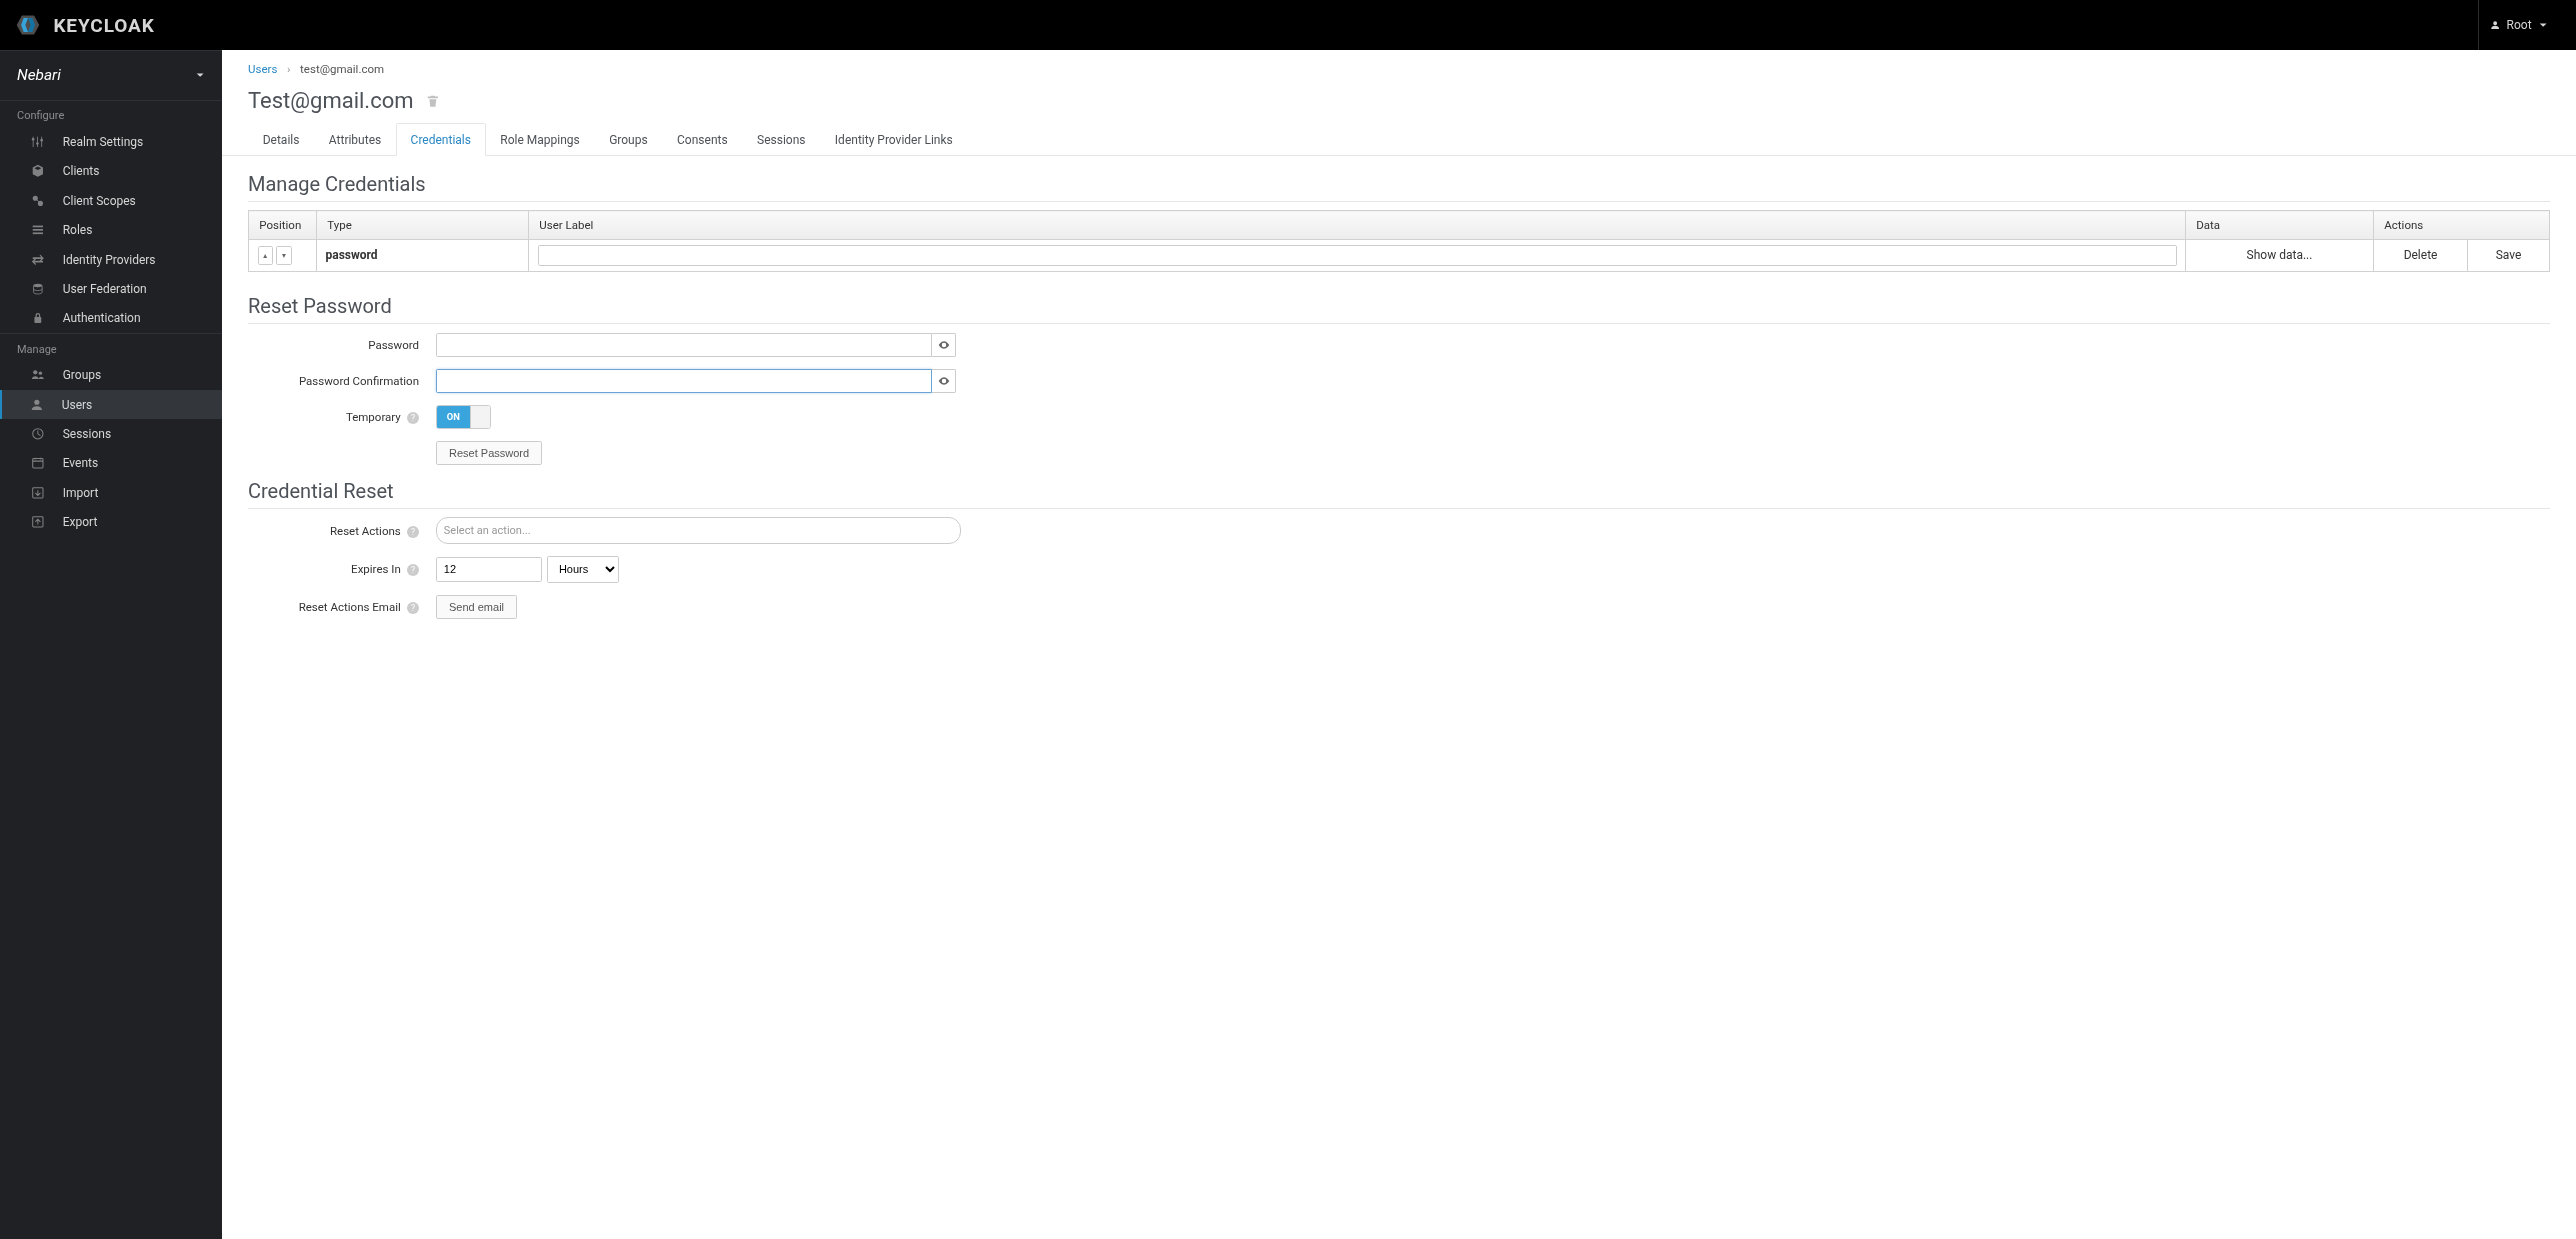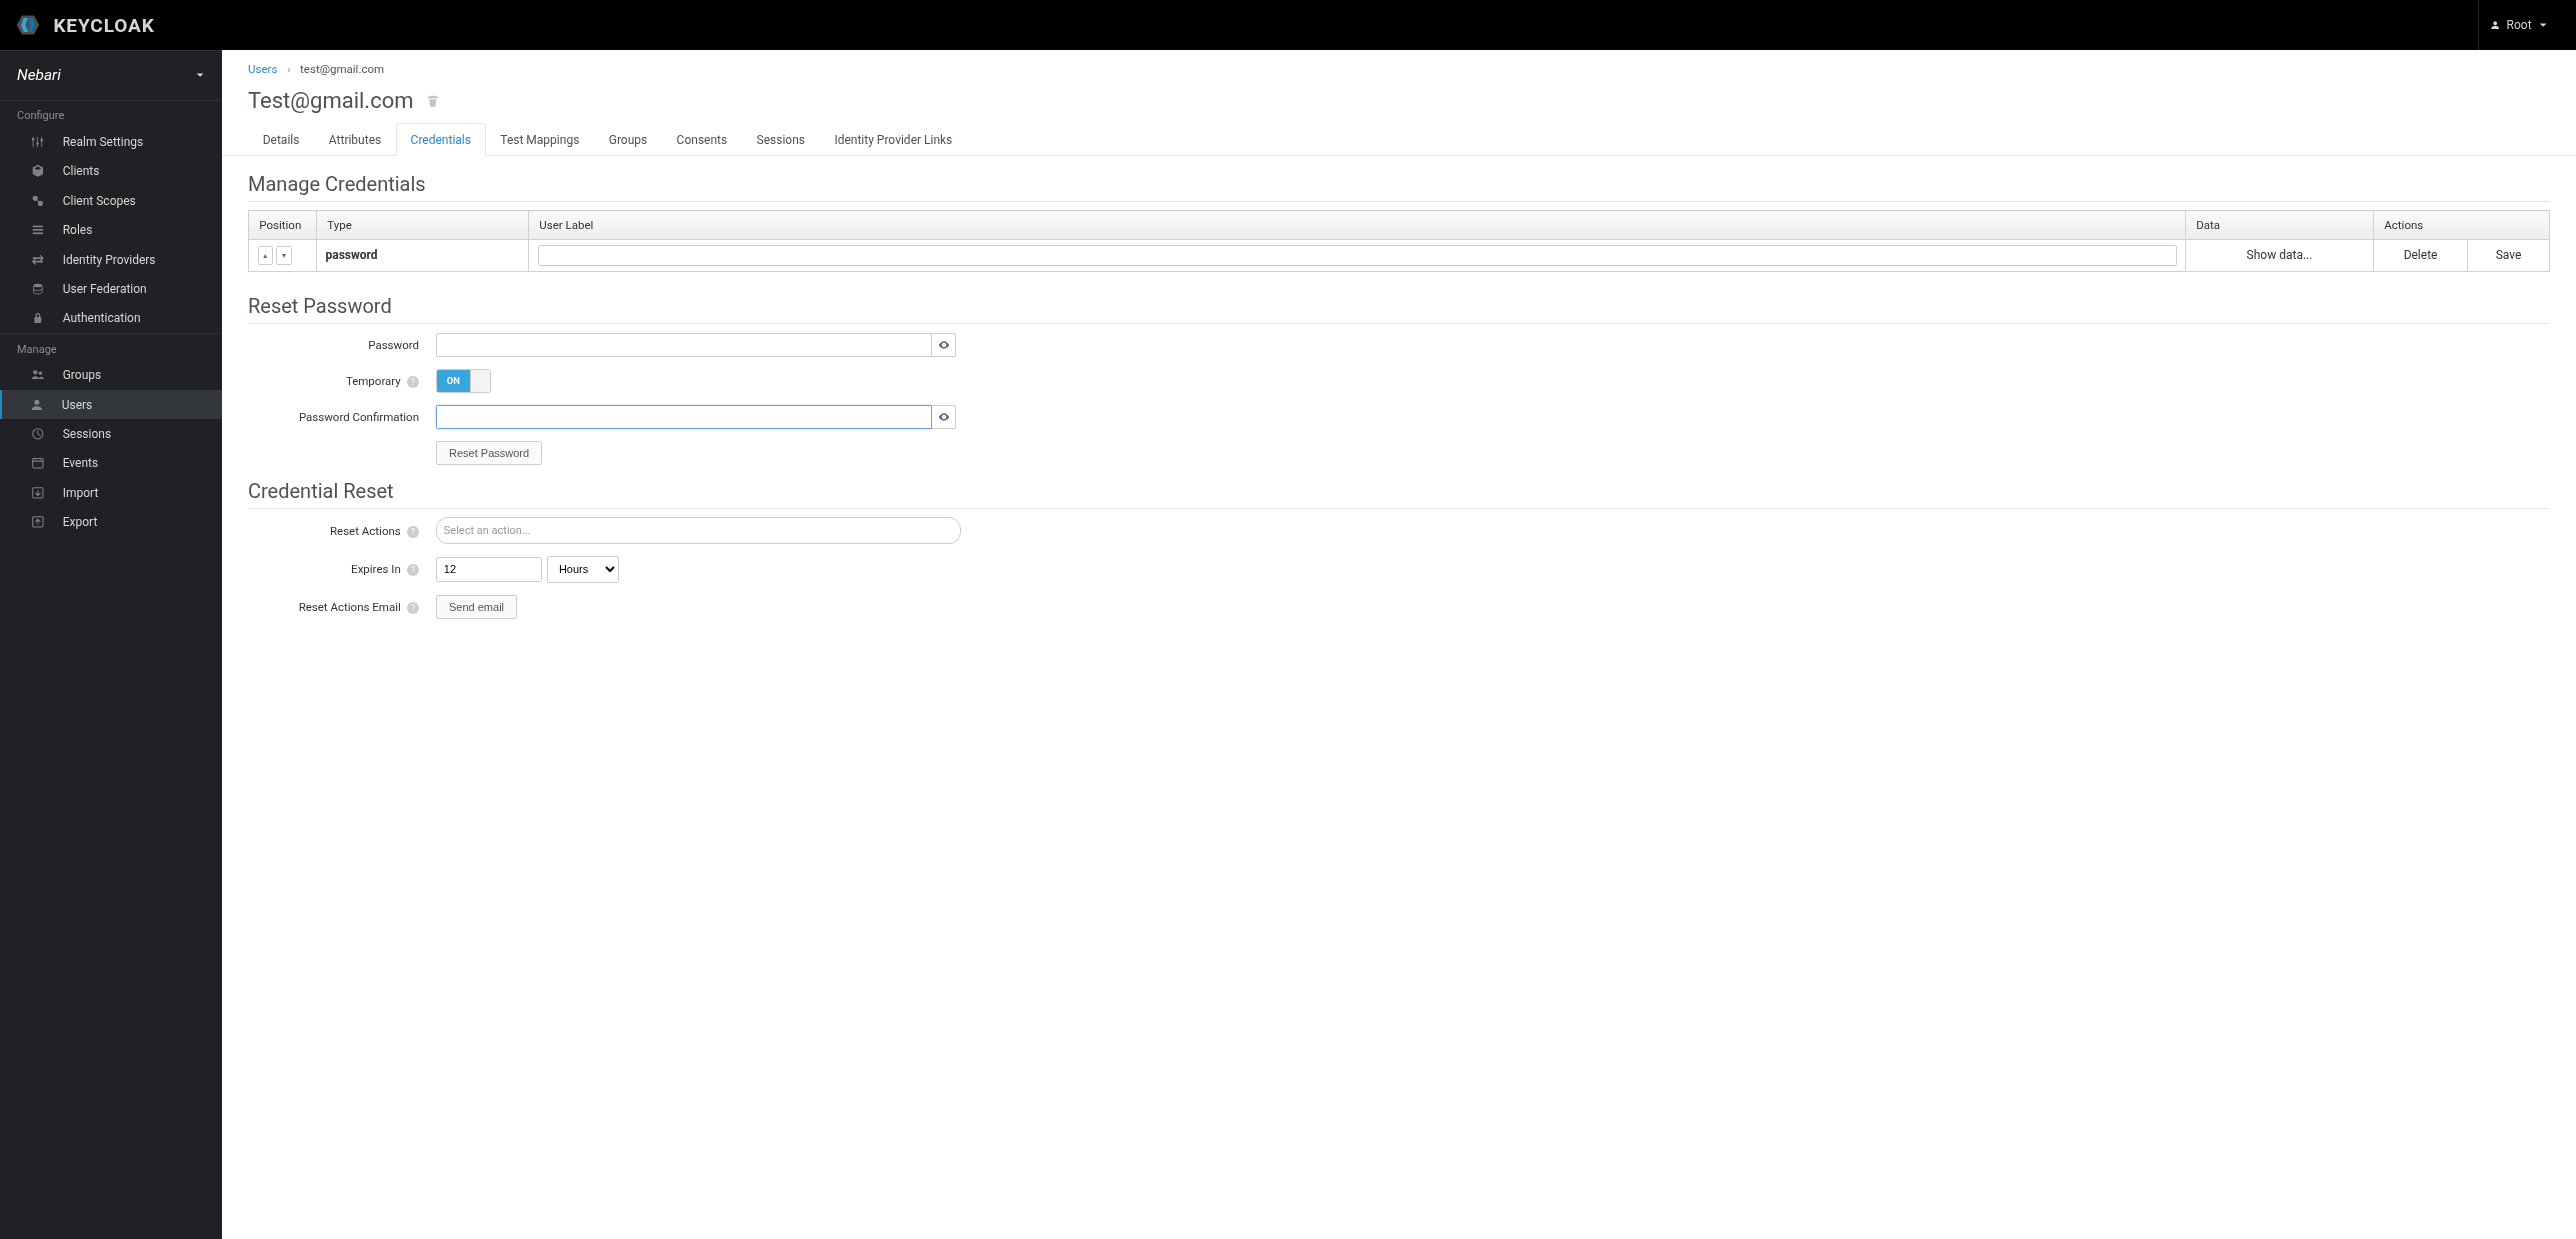--- a/index.html
+++ b/index.html
@@ -216,21 +216,21 @@
       <span>Test@gmail.com</span>
       <svg class="trash" viewBox="0 0 16 16" fill="#777">
           <path d="M6 2h4l1 1h3v2H2V3h3l1-1zm-2 4h8l-1 9H5L4 6z"></path>
         </svg>
     </h1>
 
     <div class="tabs">
       <div class="tab">Details</div>
       <div class="tab">Attributes</div>
       <div class="tab active">Credentials</div>
-      <div class="tab">Test Mappings</div>
+      <div class="tab">Role Mappings</div>
       <div class="tab">Groups</div>
       <div class="tab">Consents</div>
       <div class="tab">Sessions</div>
       <div class="tab">Identity Provider Links</div>
     </div>
 
     <h2>Manage Credentials</h2>
     <table class="cred-table">
       <thead>
         <tr>
@@ -266,42 +266,42 @@
         <input type="password" class="pw-input" style="">
         <div class="eye-btn">
             <svg viewBox="0 0 16 16">
               <path d="M8 3C4 3 1 8 1 8s3 5 7 5 7-5 7-5-3-5-7-5zm0 8a3 3 0 110-6 3 3 0 010 6z"></path>
             </svg>
           </div>
       </div>
     </div>
 
     <div class="form-row">
-      <div class="form-label"><span>Temporary</span> <span class="help">?</span></div>
-      <div class="form-ctrl">
-        <div class="toggle">
-          <div class="on">ON</div>
-          <div class="knob"></div>
-        </div>
-      </div>
-    </div>
-
-    <div class="form-row">
       <div class="form-label">Password Confirmation</div>
       <div class="form-ctrl">
         <input type="password" class="pw-input focus" style="">
         <div class="eye-btn">
             <svg viewBox="0 0 16 16">
               <path d="M8 3C4 3 1 8 1 8s3 5 7 5 7-5 7-5-3-5-7-5zm0 8a3 3 0 110-6 3 3 0 010 6z"></path>
             </svg>
           </div>
       </div>
     </div>
 
     <div class="form-row">
+      <div class="form-label"><span>Temporary</span> <span class="help">?</span></div>
+      <div class="form-ctrl">
+        <div class="toggle">
+          <div class="on">ON</div>
+          <div class="knob"></div>
+        </div>
+      </div>
+    </div>
+
+    <div class="form-row">
       <div class="form-label"></div>
       <div class="form-ctrl">
         <button class="btn">Reset Password</button>
       </div>
     </div>
 
     <h2 style="margin-top:13.7px">Credential Reset</h2>
 
     <div class="form-row">
       <div class="form-label"><span>Reset Actions</span> <span class="help">?</span></div>

